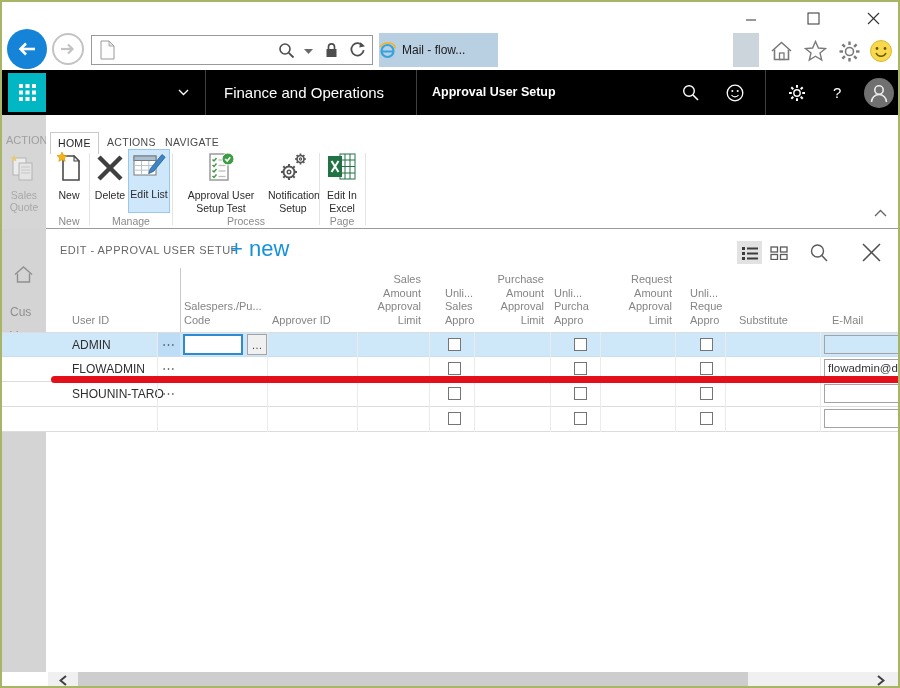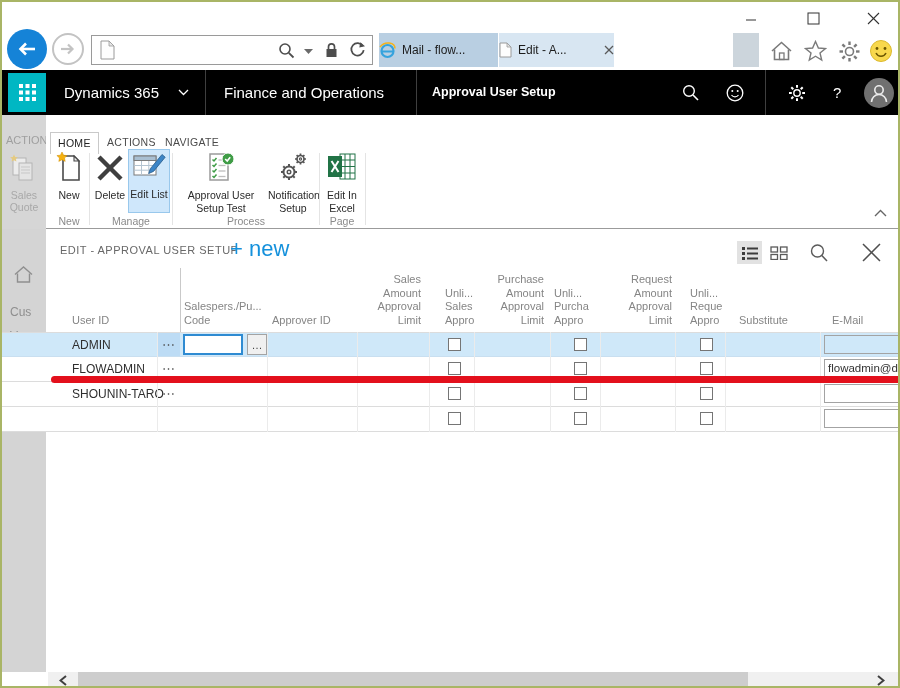--- a/index.html
+++ b/index.html
@@ -119,35 +119,20 @@
   <div class="btab" style="left:377px;width:119px">
     <span>
         <svg width="17" height="17">
           <circle cx="8.5" cy="9" r="6" fill="none" stroke="#35a3dd" stroke-width="2.2"></circle>
           <line x1="3" y1="9.5" x2="14" y2="9.5" stroke="#35a3dd" stroke-width="2"></line>
           <path d="M1 5 C6 -1.5 16 .5 16 6.5" fill="none" stroke="#f5b31b" stroke-width="1.5"></path>
         </svg>
       </span>
     <span class="t">Mail - flow...</span>
   </div>
-  <div class="btab active" style="left:497px;width:115px">
-    <span>
-        <svg width="13" height="16">
-          <path d="M1 1 h7 l4 4 v10 h-11 z" fill="#fdfdfd" stroke="#9a9a9a"></path>
-          <path d="M8 1 l4 4 h-4 z" fill="#e6e6e6" stroke="#9a9a9a" stroke-width=".8"></path>
-        </svg>
-      </span>
-    <span class="t">Edit - A...</span>
-    <span>
-        <svg width="10" height="10">
-          <line x1="1" y1="1" x2="9" y2="9" stroke="#5a5a5a" stroke-width="1.3"></line>
-          <line x1="9" y1="1" x2="1" y2="9" stroke="#5a5a5a" stroke-width="1.3"></line>
-        </svg>
-      </span>
-  </div>
   <div class="abs" style="left:731px;top:31px;width:26px;height:34px;background:#ccd5dc"></div>
 
   <div class="abs ico-btn" style="left:766px;top:36px;width:26px;height:26px">
     <svg width="23" height="22">
         <path d="M2 11 L11.5 2.5 L21 11" fill="none" stroke="#7a7a7a" stroke-width="1.6"></path>
         <path d="M4.5 9.5 V19.5 h14 V9.5" fill="none" stroke="#7a7a7a" stroke-width="1.6"></path>
         <rect x="9.5" y="13" width="4.5" height="6.5" fill="none" stroke="#7a7a7a" stroke-width="1.3"></rect>
       </svg>
   </div>
   <div class="abs ico-btn" style="left:800px;top:36px;width:26px;height:26px">
@@ -188,21 +173,20 @@
           <rect x="13" y="0" width="4" height="4"></rect>
           <rect x="0" y="6.5" width="4" height="4"></rect>
           <rect x="6.5" y="6.5" width="4" height="4"></rect>
           <rect x="13" y="6.5" width="4" height="4"></rect>
           <rect x="0" y="13" width="4" height="4"></rect>
           <rect x="6.5" y="13" width="4" height="4"></rect>
           <rect x="13" y="13" width="4" height="4"></rect>
         </g>
       </svg>
   </div>
-  <span class="dtxt" style="left:62px;font-size:15px">Dynamics 365</span>
   <div class="abs" style="left:176px;top:87px">
     <svg width="11" height="7">
         <polyline points="1,1 5.5,5.5 10,1" fill="none" stroke="#fff" stroke-width="1.3"></polyline>
       </svg>
   </div>
   <div class="dsep" style="left:203px"></div>
   <span class="dtxt" style="left:222px;font-size:15px">Finance and Operations</span>
   <div class="dsep" style="left:414px"></div>
   <span class="dtxt" style="left:430px;font-size:12.5px;font-weight:bold">Approval User Setup</span>
   <div class="abs ico-btn" style="left:678px;top:81px;width:22px;height:20px">

